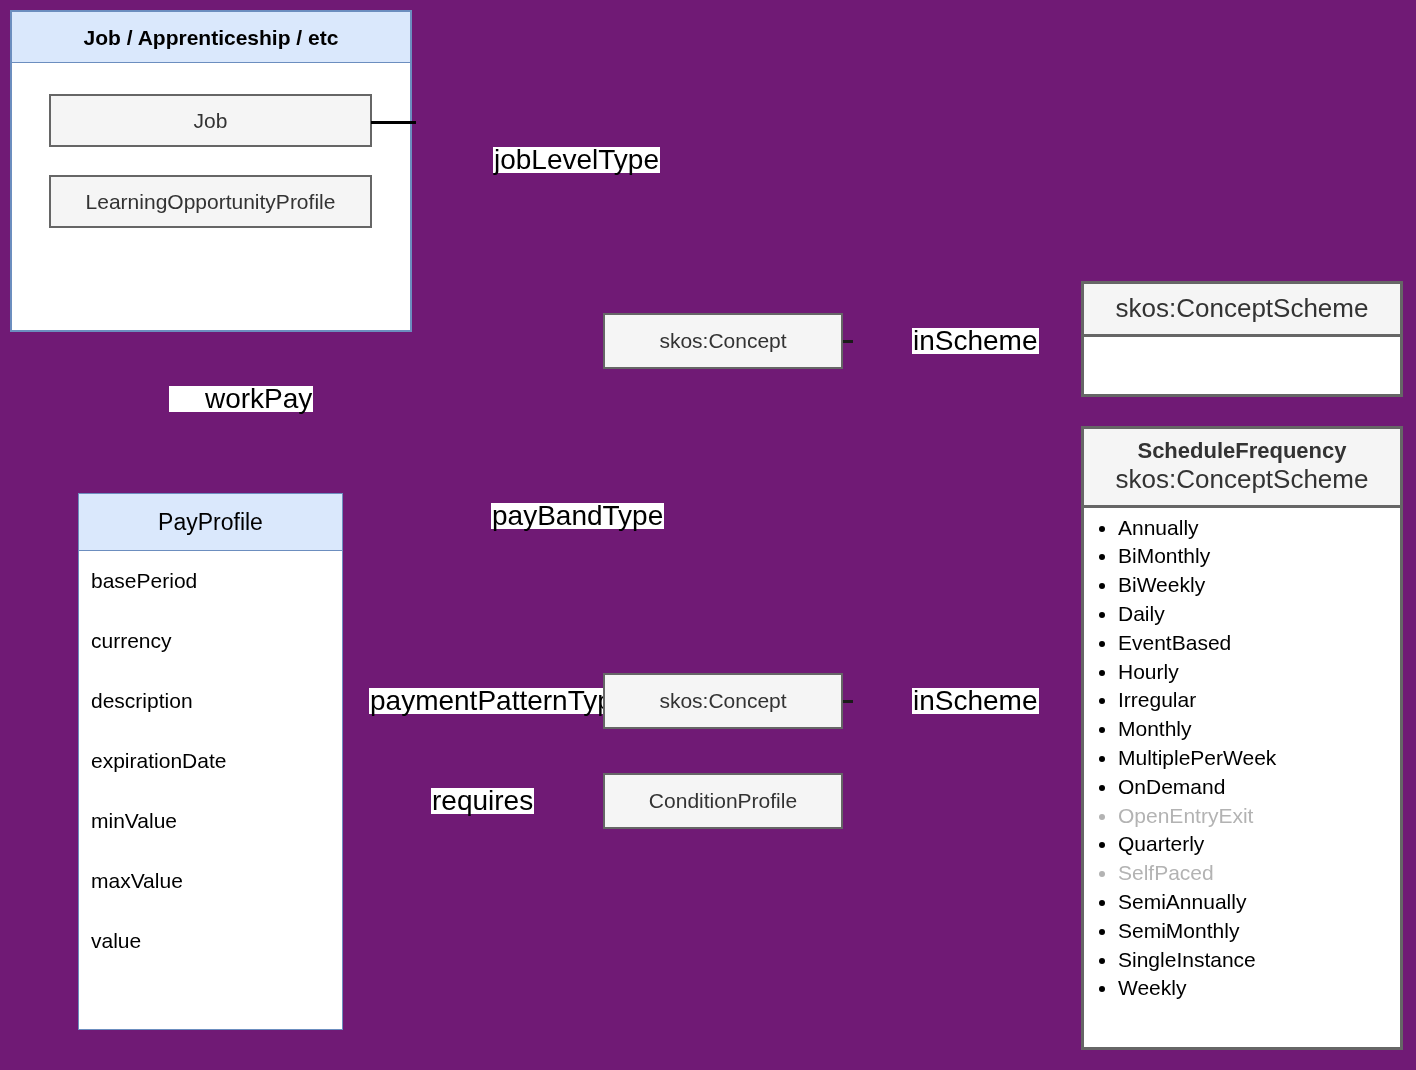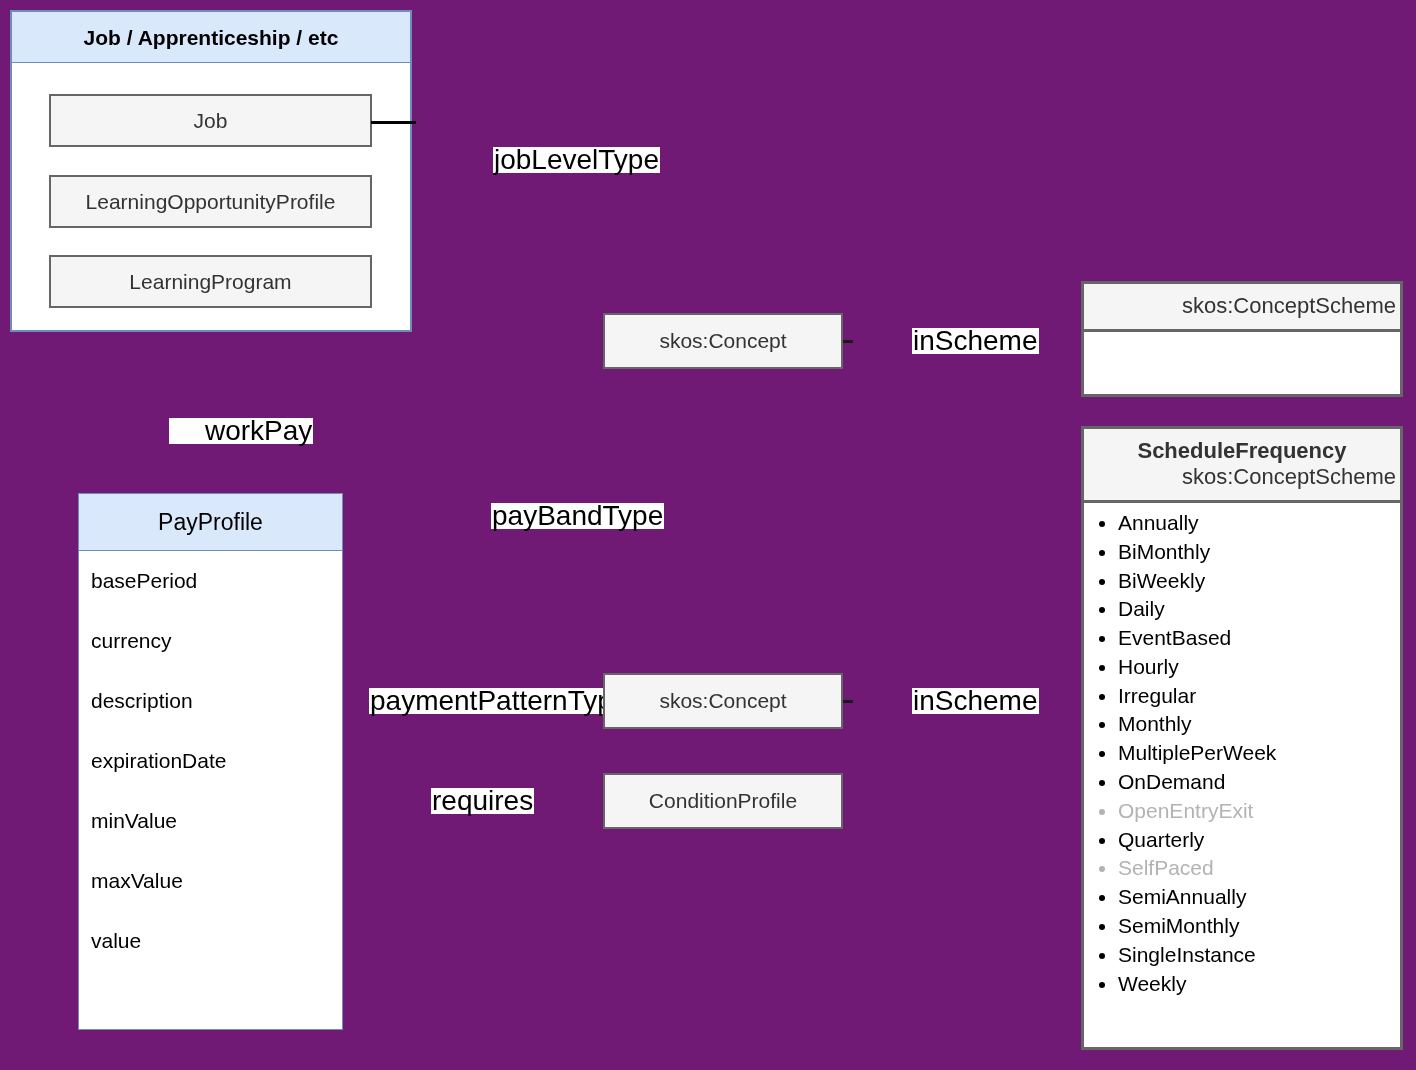--- a/index.html
+++ b/index.html
@@ -96,23 +96,22 @@
     padding: 9px 4px 10px 4px;
     line-height: 1.18;
   }
   .scheme-header .name {
     font-weight: bold;
     font-size: 22px;
     display: block;
   }
   .scheme-header .type {
     font-weight: normal;
-    font-size: 22px;
+    font-size: 26px;
     display: block;
-    text-align: right;
   }
   .scheme-body { background: #ffffff; }
   .scheme-list {
     list-style: disc;
     margin: 0;
     padding: 6px 0 6px 34px;
   }
   .scheme-list li {
     font-size: 21px;
     line-height: 28.8px;
@@ -149,32 +148,29 @@
     </div>
 
     <div class="abs entity" style="left:37px; top:82px; width:323px; height:53px;">
       <span>Job</span>
     </div>
 
     <div class="abs entity" style="left:37px; top:163px; width:323px; height:53px;">
       <span>LearningOpportunityProfile</span>
     </div>
 
-    <div class="abs entity" style="left:37px; top:243px; width:323px; height:53px;">
-      <span>LearningProgram</span>
-    </div>
   </div>
 
   <div class="abs edge-line" style="left:371px; top:121px; width:45px;"></div>
 
   <div class="abs edge-label" style="left:493px; top:147px;">
     <span>jobLevelType</span>
   </div>
 
-  <div class="abs edge-label" style="left:169px; top:418px;padding-left:36px;">
+  <div class="abs edge-label" style="left:169px; top:386px;padding-left:36px;">
     <span>workPay</span>
   </div>
 
   <div class="abs edge-label" style="left:491px; top:503px;">
     <span>payBandType</span>
   </div>
 
   <div class="abs edge-label" style="left:369px; top:688px;">
     <span>paymentPatternType</span>
   </div>

